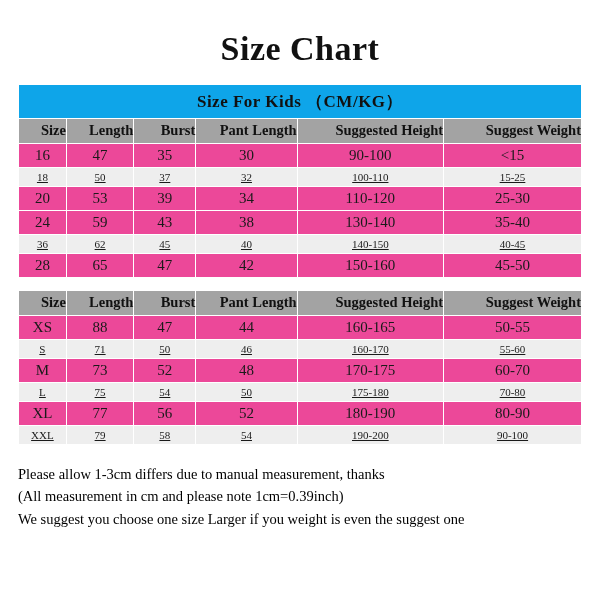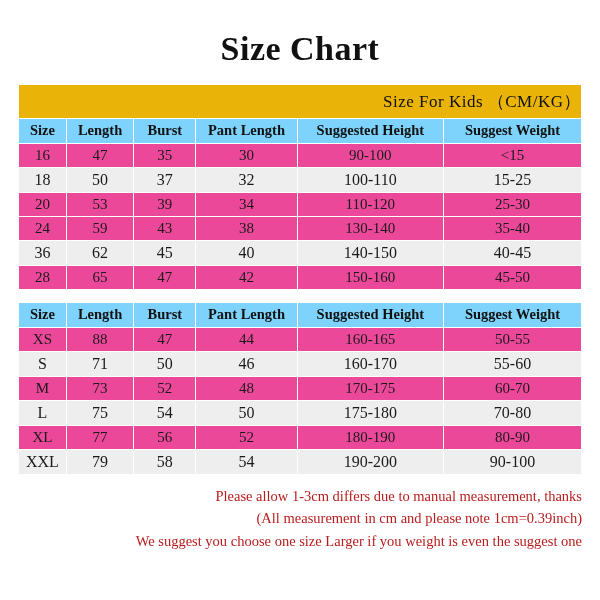--- a/index.html
+++ b/index.html
@@ -37,54 +37,55 @@
     table-layout: fixed;
     font-size: 14px;
   }
   table.chart td, table.chart th {
     border: 1px solid #ffffff;
     text-align: center;
     padding: 2px 1px;
     font-family: "Liberation Serif", serif;
   }
   tr.band-head td {
-    background: #eab308;
-    font-weight: normal;
+    background: #0ea5e9;
+    font-weight: bold;
     font-size: 17px;
     padding: 5px 0;
     letter-spacing: 0.5px;
     color: #111;
-    text-align: right;
   }
   tr.col-head td {
-    background: #7dd3fc;
+    background: #a3a3a3;
     font-weight: bold;
     font-size: 14.5px;
     padding: 3px 0 4px 0;
     color: #111;
+    text-align: right;
   }
   tr.row-a td {
     background: #ec4899;
     font-size: 15px;
     padding: 3px 0;
   }
   tr.row-b td {
     background: #eeeeee;
-    font-size: 16px;
+    font-size: 11px;
     padding: 3px 0;
+    text-decoration: underline;
   }
   .spacer {
     height: 12px;
   }
   .notes {
-    margin-top: 10px;
-    text-align: right;
+    margin-top: 18px;
+    text-align: left;
     font-size: 14.5px;
     line-height: 1.55;
-    color: #b91c1c;
+    color: #000000;
   }
   .notes div {
     white-space: nowrap;
   }
   col.c-size { width: 8.5%; }
   col.c-len { width: 12%; }
   col.c-burst { width: 11%; }
   col.c-pant { width: 18%; }
   col.c-height { width: 26%; }
   col.c-weight { width: 24.5%; }

